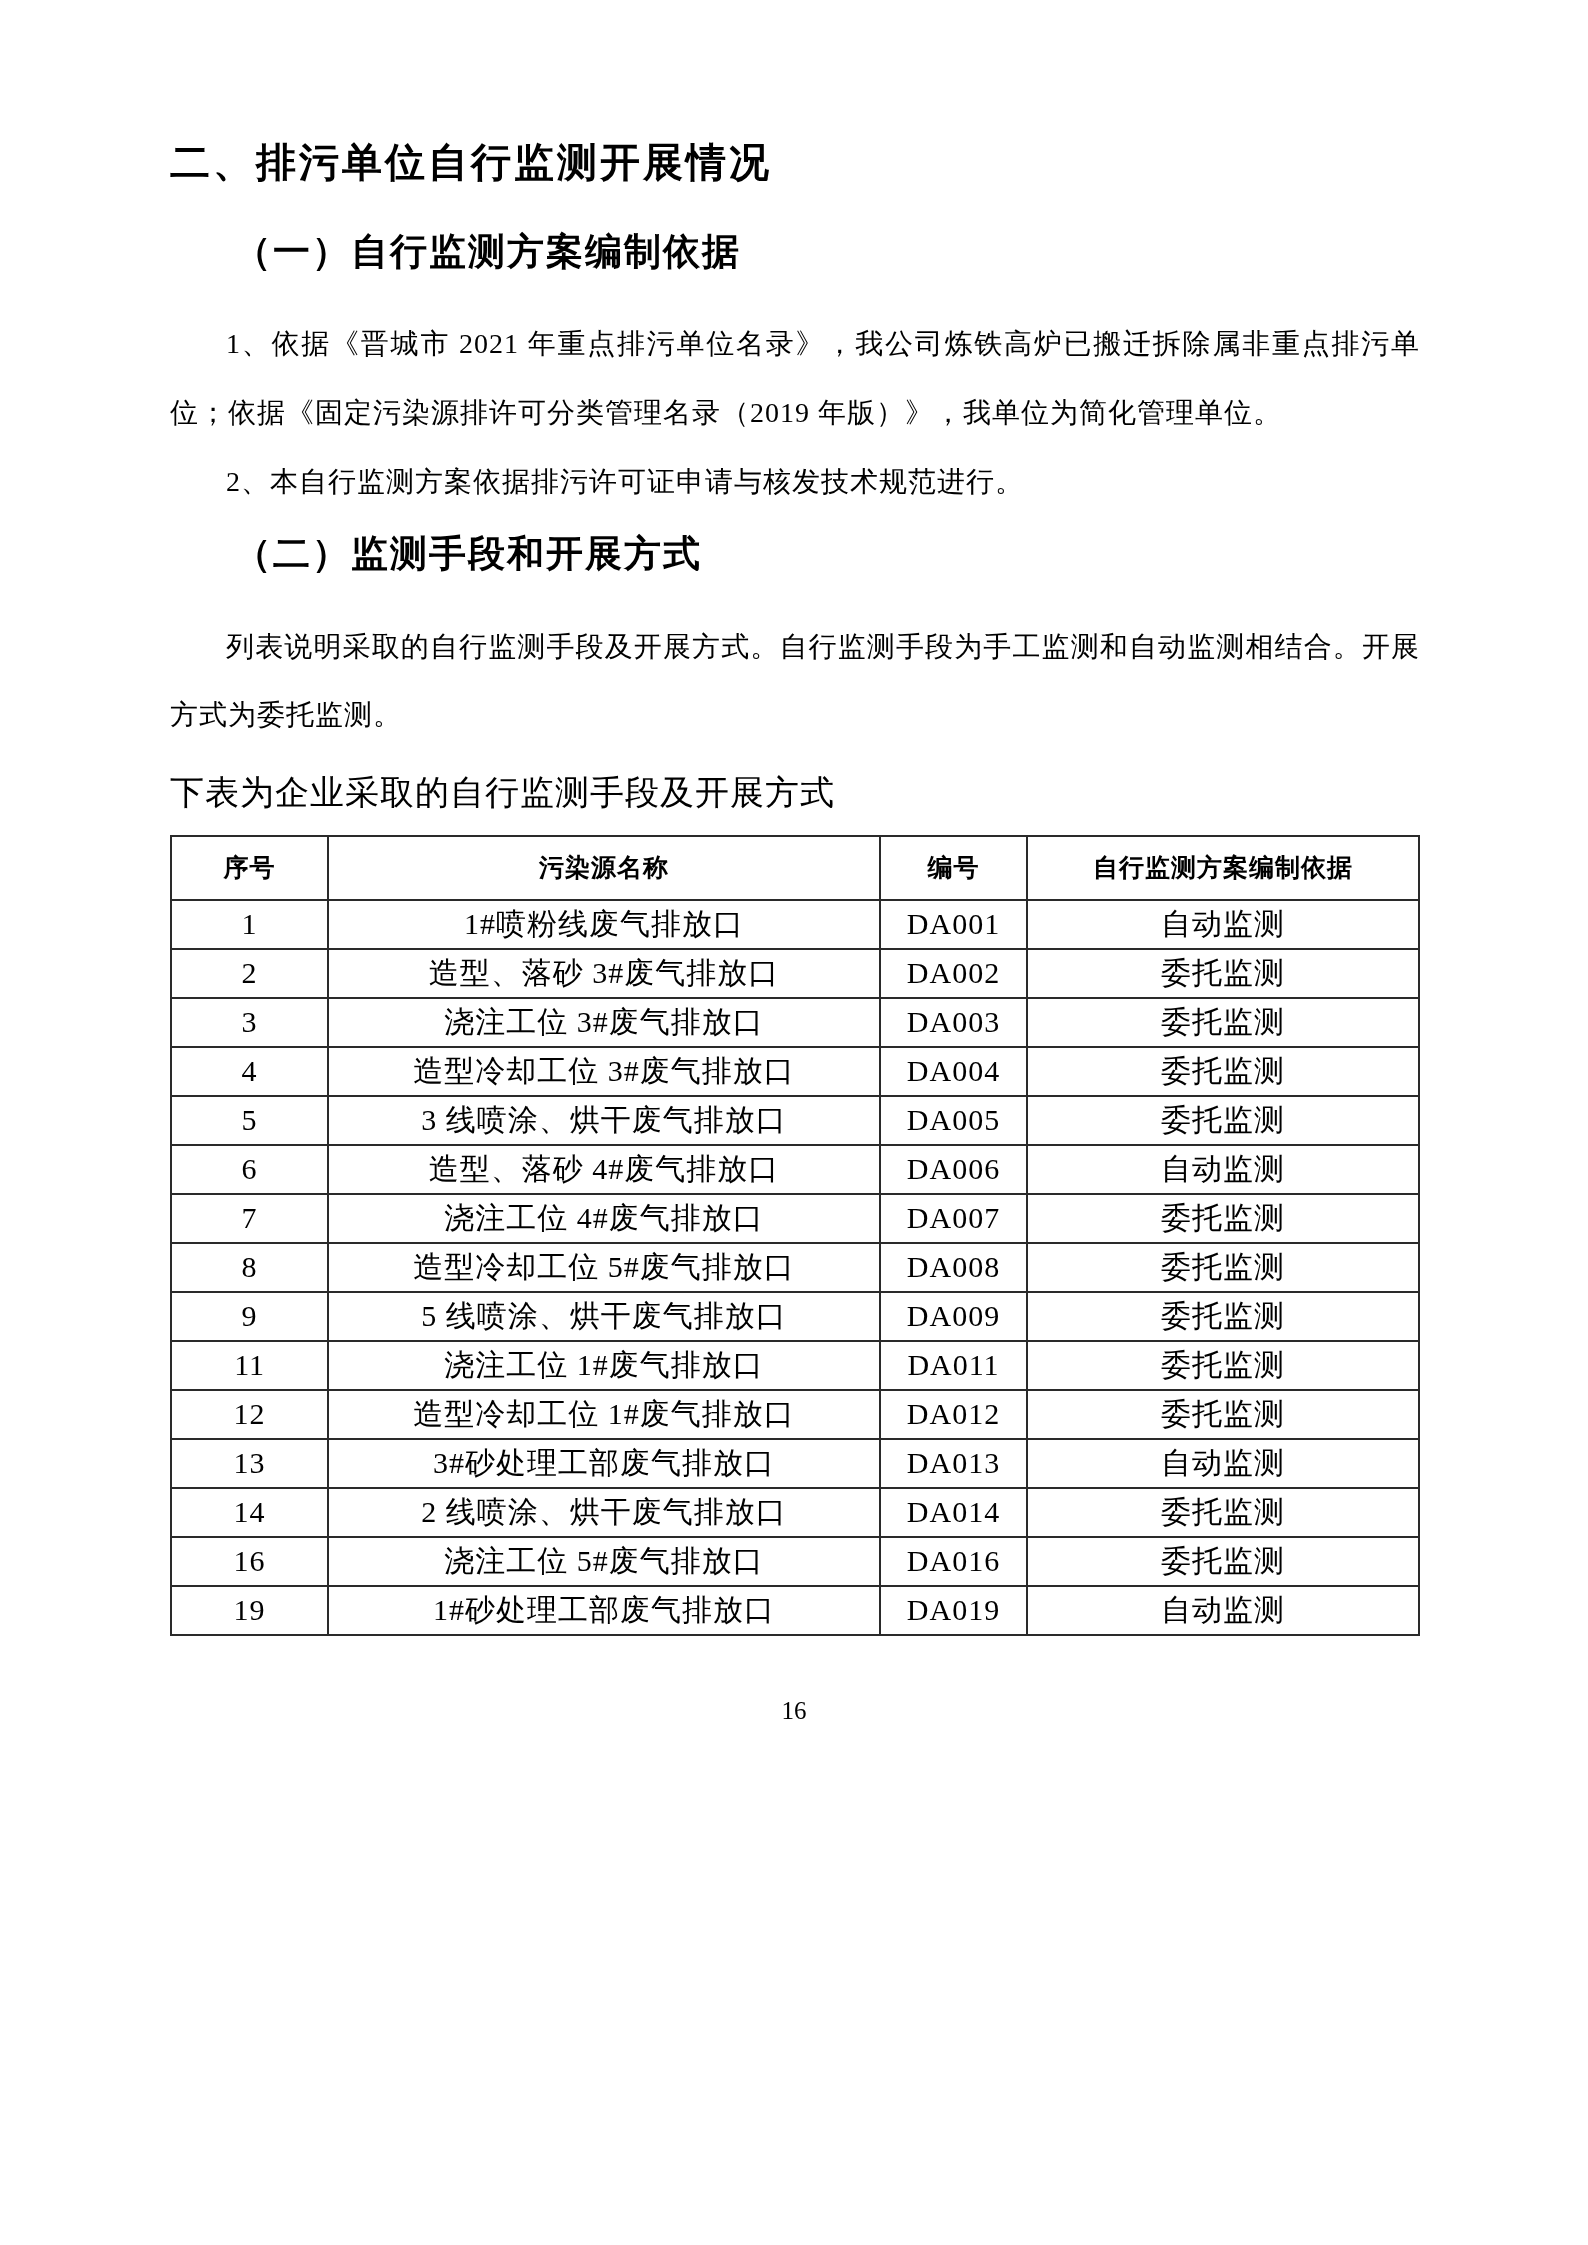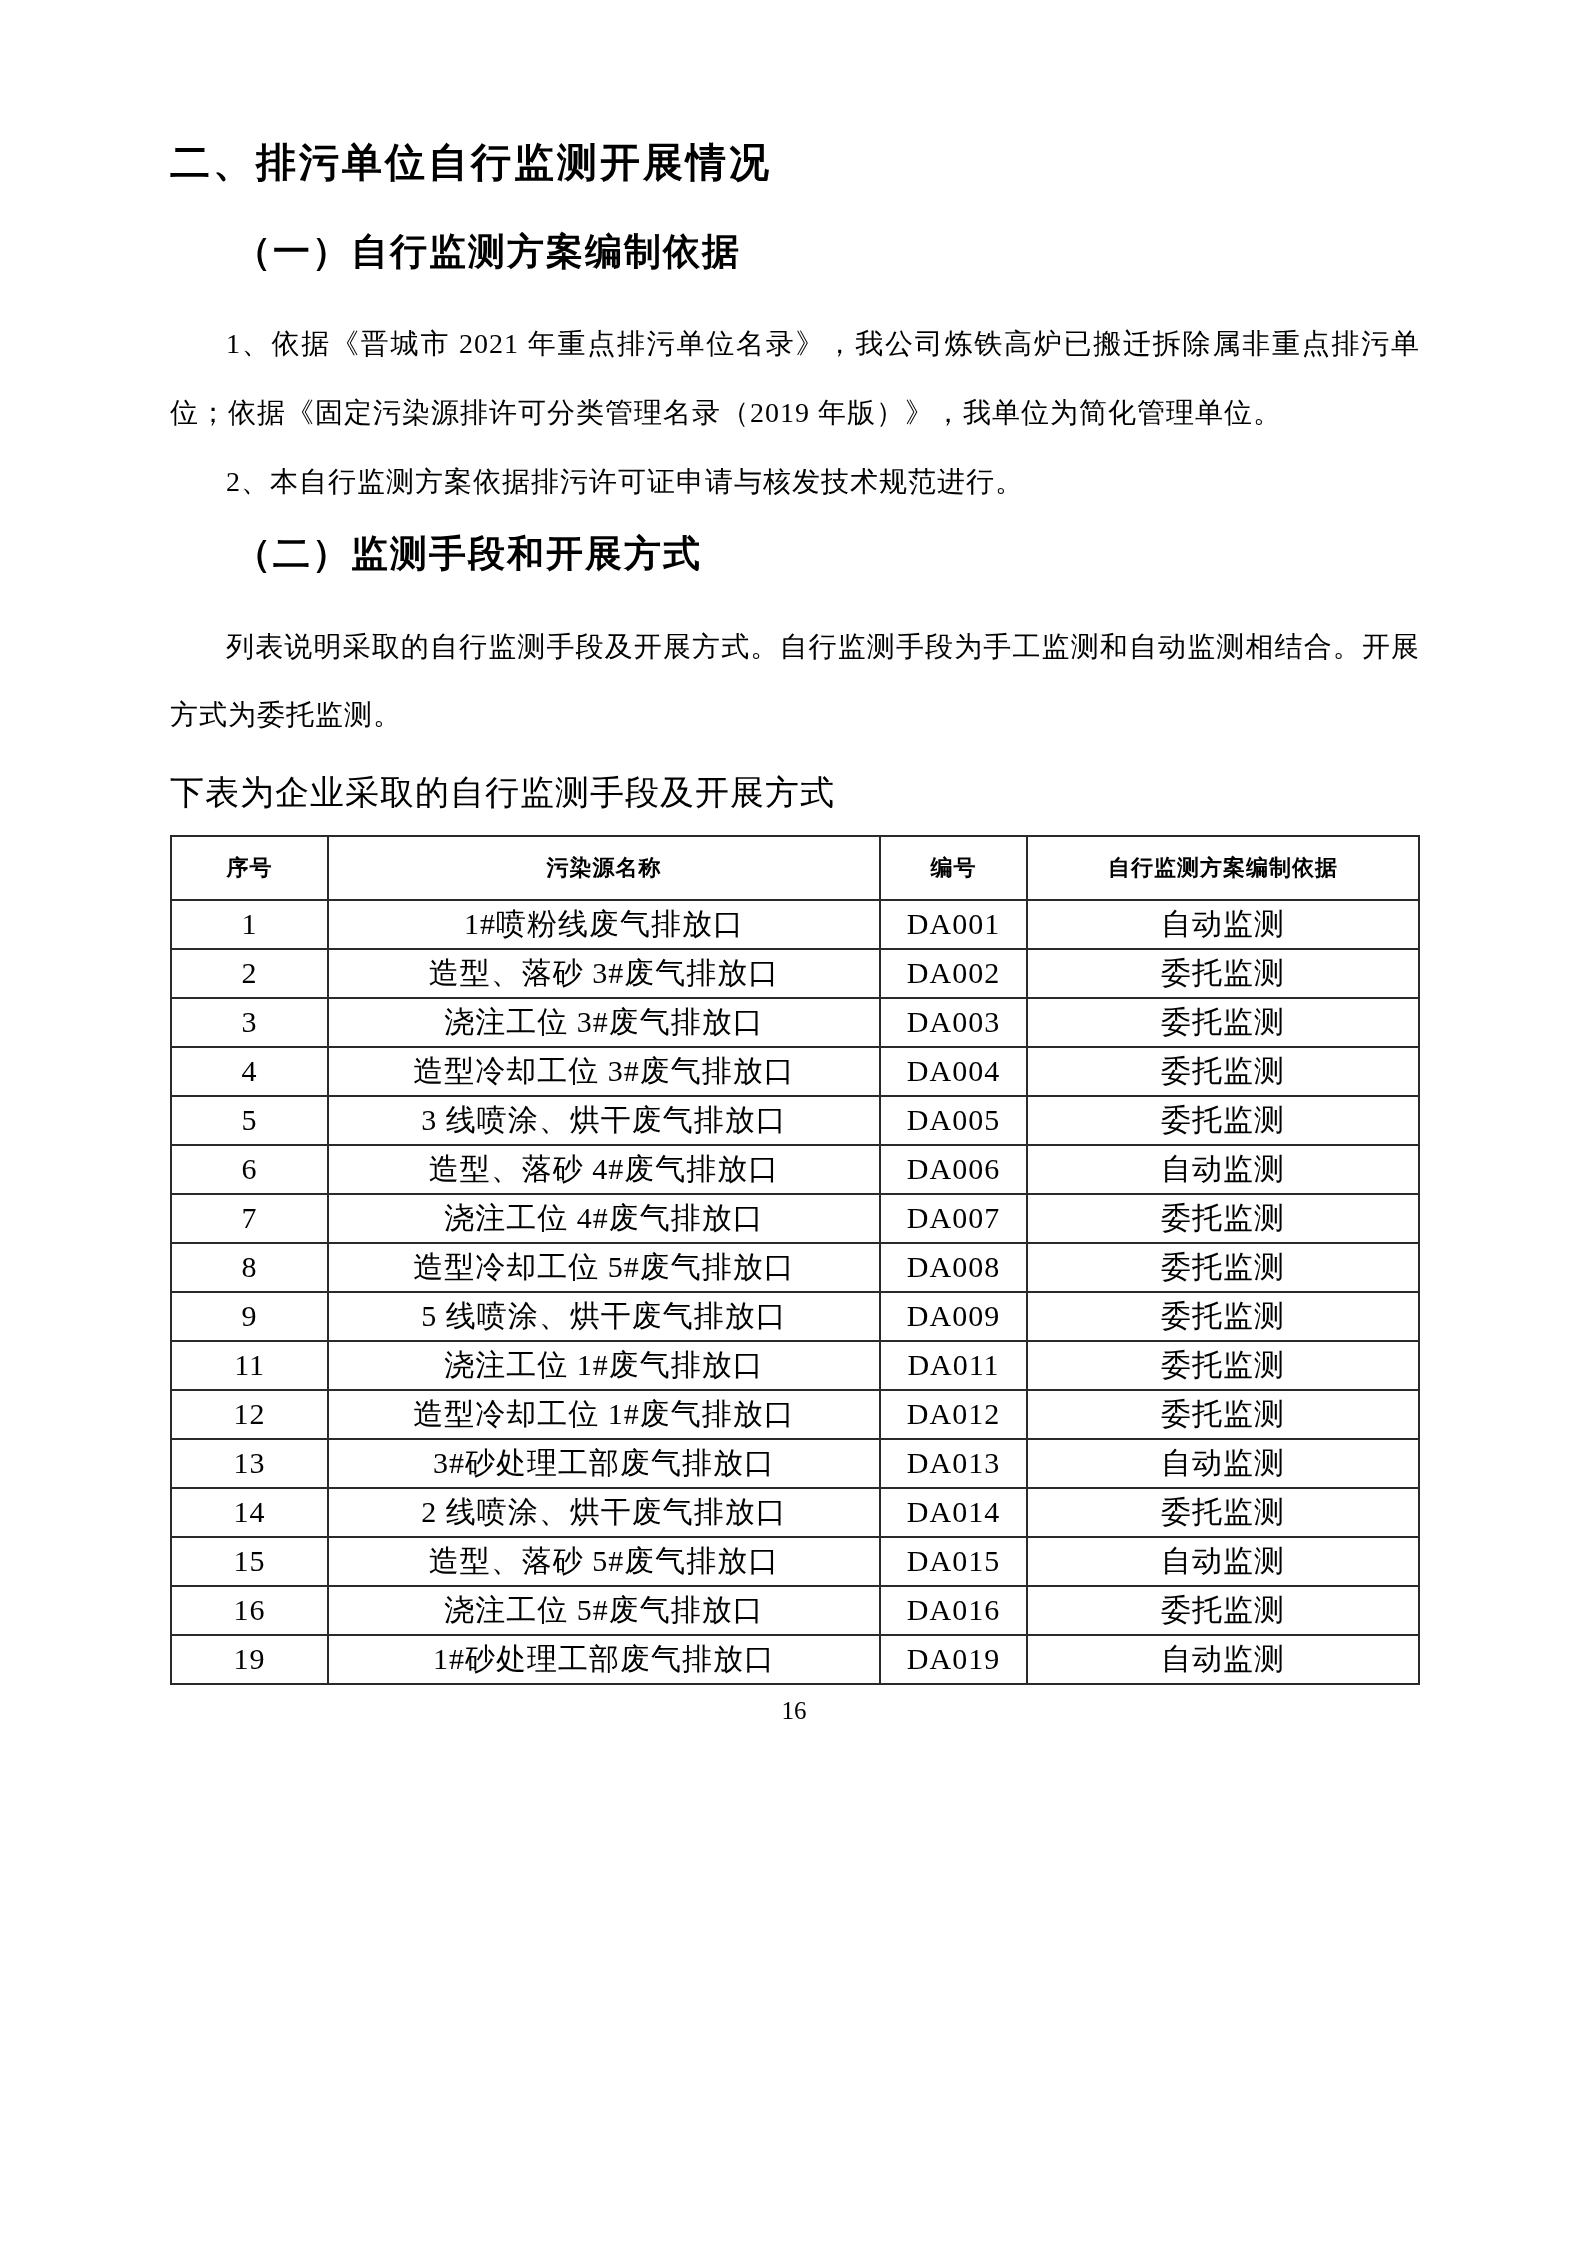--- a/index.html
+++ b/index.html
@@ -62,21 +62,21 @@
   table.monitor th,
   table.monitor td {
     border: 2px solid #2a2a2a;
     text-align: center;
     vertical-align: middle;
     padding: 0 4px;
     overflow: hidden;
     white-space: nowrap;
   }
   table.monitor th {
-    font-size: 22px;
+    font-size: 25px;
     font-weight: 700;
     height: 62px;
     letter-spacing: 1px;
   }
   table.monitor td {
     font-size: 30px;
     font-weight: 400;
     height: 47px;
     letter-spacing: 1px;
   }
@@ -201,26 +201,20 @@
           <td>DA013</td>
           <td>自动监测</td>
         </tr>
         <tr>
           <td>14</td>
           <td>2 线喷涂、烘干废气排放口</td>
           <td>DA014</td>
           <td>委托监测</td>
         </tr>
         <tr>
-          <td>15</td>
-          <td>造型、落砂 5#废气排放口</td>
-          <td>DA015</td>
-          <td>自动监测</td>
-        </tr>
-        <tr>
           <td>16</td>
           <td>浇注工位 5#废气排放口</td>
           <td>DA016</td>
           <td>委托监测</td>
         </tr>
         <tr>
           <td>19</td>
           <td>1#砂处理工部废气排放口</td>
           <td>DA019</td>
           <td>自动监测</td>

